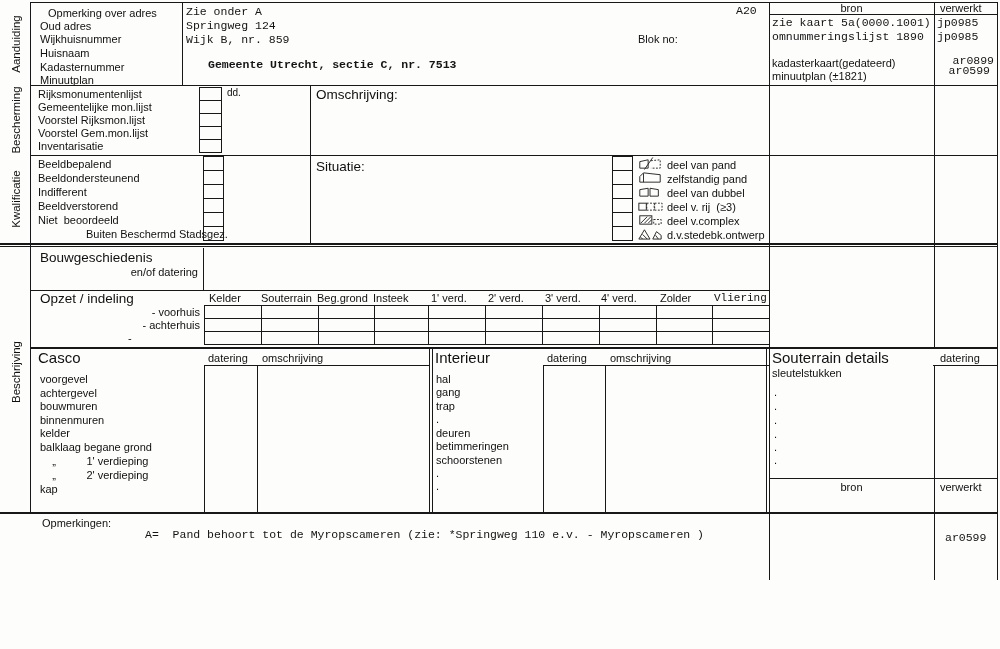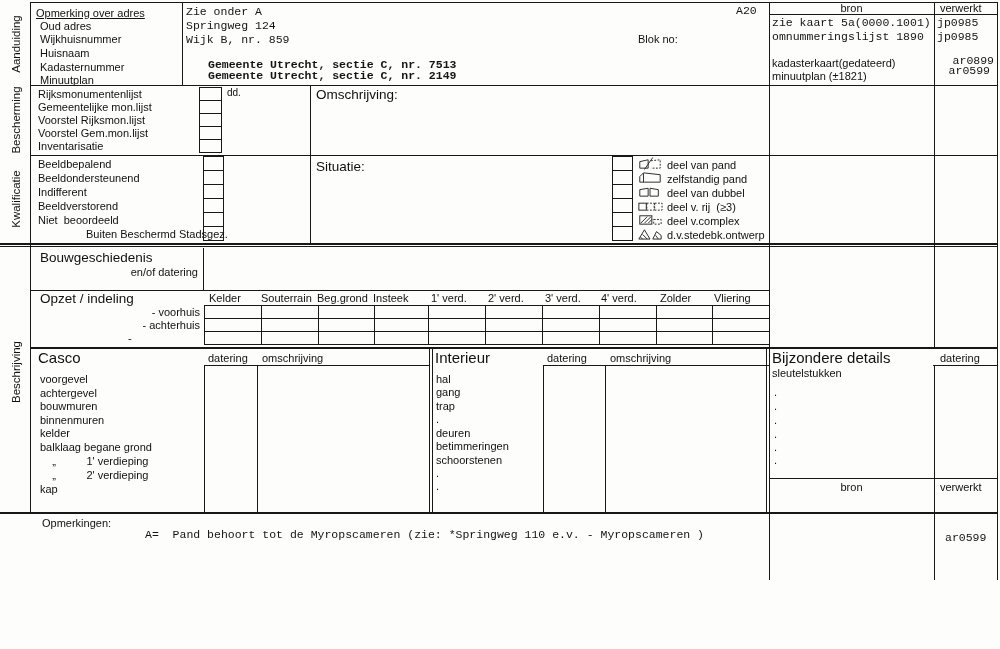--- a/index.html
+++ b/index.html
@@ -70,32 +70,31 @@
   <div class="vl" style="left:204px;top:365px;height:147px;"></div>
   <div class="vl" style="left:257px;top:365px;height:147px;"></div>
   <div class="vl" style="left:543px;top:365px;height:147px;"></div>
   <div class="vl" style="left:605px;top:365px;height:147px;"></div>
   <div class="vl" style="left:766px;top:347px;height:165px;"></div>
   <div class="vl" style="left:769px;top:2px;height:578px;"></div>
   <div class="vl" style="left:934px;top:2px;height:345px;"></div>
   <div class="vl" style="left:934px;top:365px;height:215px;"></div>
   <div class="vl" style="left:997px;top:2px;height:578px;"></div>
 
-  <div class="lbl" style="left:36px;top:7px;text-decoration:underline;">Opmerking over adres</div>
+  <div class="lbl" style="left:48px;top:7px;">Opmerking over adres</div>
   <div class="lbl" style="left:40px;top:20px;">Oud adres</div>
   <div class="lbl" style="left:40px;top:33px;">Wijkhuisnummer</div>
   <div class="lbl" style="left:40px;top:47px;">Huisnaam</div>
   <div class="lbl" style="left:40px;top:61px;">Kadasternummer</div>
   <div class="lbl" style="left:40px;top:74px;">Minuutplan</div>
 
   <div class="mono" style="left:186px;top:5px;">Zie onder A</div>
   <div class="mono" style="left:186px;top:19px;">Springweg 124</div>
   <div class="mono" style="left:186px;top:33px;">Wijk B, nr. 859</div>
   <div class="mono b" style="left:208px;top:58px;">Gemeente Utrecht, sectie C, nr. 7513</div>
-  <div class="mono b" style="left:208px;top:69px;">Gemeente Utrecht, sectie C, nr. 2149</div>
 
   <div class="lbl" style="left:638px;top:5px;margin-top:28px;">Blok no:</div>
   <div class="mono" style="left:736px;top:4px;">A20</div>
 
   <div class="lbl ctr" style="left:769px;top:2px;width:165px;">bron</div>
   <div class="lbl" style="left:940px;top:2px;">verwerkt</div>
 
   <div class="mono" style="left:772px;top:16px;">zie kaart 5a(0000.1001)</div>
   <div class="mono" style="left:772px;top:30px;">omnummeringslijst 1890</div>
   <div class="mono" style="left:937px;top:16px;">jp0985</div>
@@ -193,21 +192,21 @@
 
   <div class="lbl" style="left:209px;top:292px;">Kelder</div>
   <div class="lbl" style="left:261px;top:292px;">Souterrain</div>
   <div class="lbl" style="left:317px;top:292px;">Beg.grond</div>
   <div class="lbl" style="left:373px;top:292px;">Insteek</div>
   <div class="lbl" style="left:431px;top:292px;">1' verd.</div>
   <div class="lbl" style="left:488px;top:292px;">2' verd.</div>
   <div class="lbl" style="left:545px;top:292px;">3' verd.</div>
   <div class="lbl" style="left:601px;top:292px;">4' verd.</div>
   <div class="lbl" style="left:660px;top:292px;">Zolder</div>
-  <div class="lbl" style="left:714px;top:292px;">Vliering</div>
+  <div class="lbl" style="left:714px;top:292px;font-family:Liberation Mono, monospace;">Vliering</div>
 
   <div class="lbl t15" style="left:38px;top:349px;">Casco</div>
   <div class="lbl" style="left:208px;top:352px;">datering</div>
   <div class="lbl" style="left:262px;top:352px;">omschrijving</div>
 
   <div class="lbl" style="left:40px;top:373px;">voorgevel</div>
   <div class="lbl" style="left:40px;top:387px;">achtergevel</div>
   <div class="lbl" style="left:40px;top:400px;">bouwmuren</div>
   <div class="lbl" style="left:40px;top:414px;">binnenmuren</div>
   <div class="lbl" style="left:40px;top:427px;">kelder</div>
@@ -223,21 +222,21 @@
   <div class="lbl" style="left:436px;top:373px;">hal</div>
   <div class="lbl" style="left:436px;top:386px;">gang</div>
   <div class="lbl" style="left:436px;top:400px;">trap</div>
   <div class="lbl" style="left:436px;top:413px;">.</div>
   <div class="lbl" style="left:436px;top:427px;">deuren</div>
   <div class="lbl" style="left:436px;top:440px;">betimmeringen</div>
   <div class="lbl" style="left:436px;top:454px;">schoorstenen</div>
   <div class="lbl" style="left:436px;top:467px;">.</div>
   <div class="lbl" style="left:436px;top:480px;">.</div>
 
-  <div class="lbl t15" style="left:772px;top:349px;">Bijzondere details</div>
+  <div class="lbl t15" style="left:772px;top:349px;">Souterrain details</div>
   <div class="lbl" style="left:940px;top:352px;">datering</div>
   <div class="lbl" style="left:772px;top:367px;">sleutelstukken</div>
 
   <div class="lbl" style="left:774px;top:386px;">.</div>
   <div class="lbl" style="left:774px;top:400px;">.</div>
   <div class="lbl" style="left:774px;top:414px;">.</div>
   <div class="lbl" style="left:774px;top:428px;">.</div>
   <div class="lbl" style="left:774px;top:441px;">.</div>
   <div class="lbl" style="left:774px;top:454px;">.</div>
 

